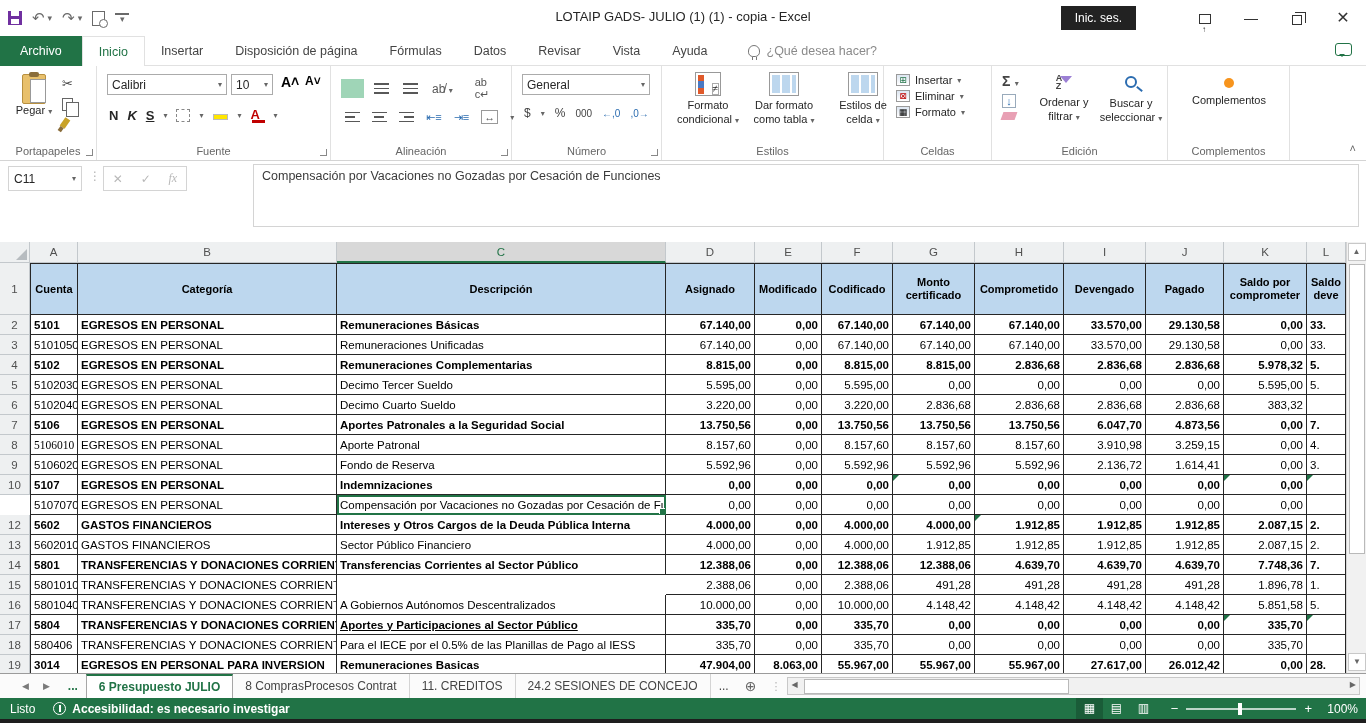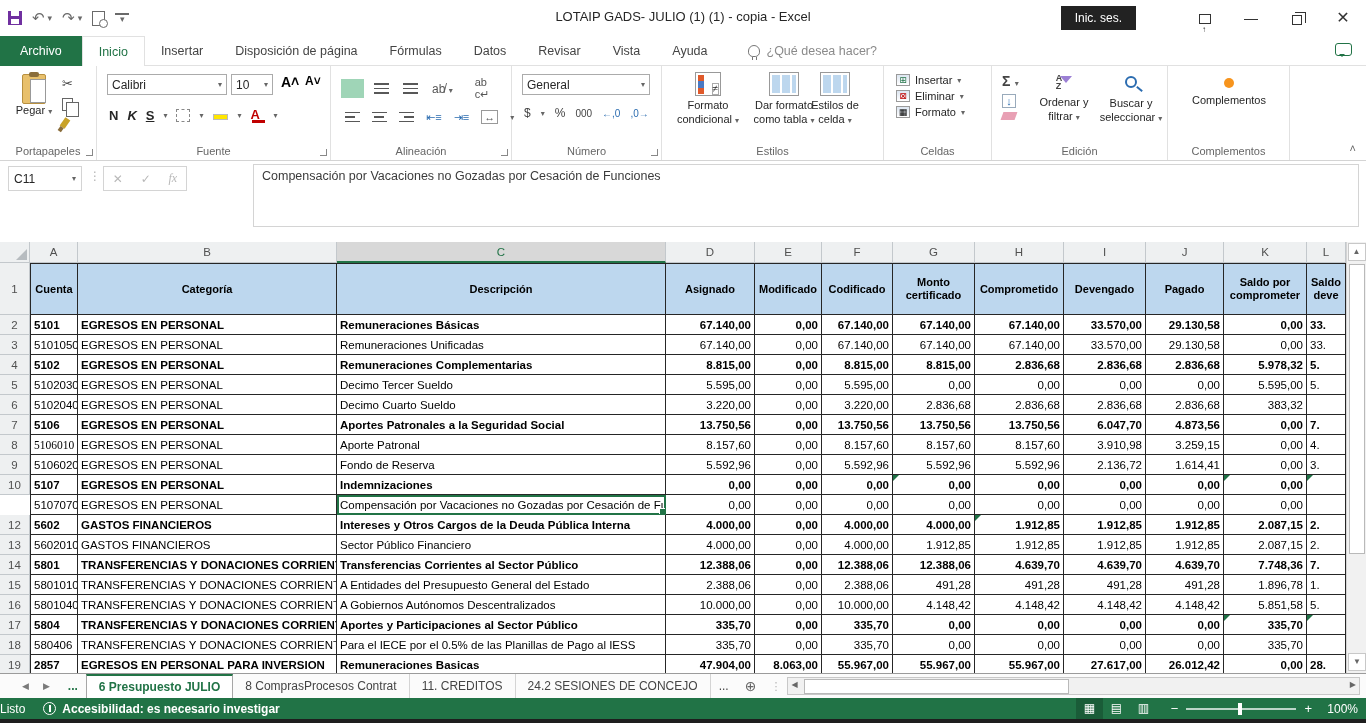--- a/index.html
+++ b/index.html
@@ -136,21 +136,21 @@
   .stab.active { background:#fff; color:#217346; font-weight:bold; border:1px solid #a6a6a6; border-top:2px solid #217346; border-bottom:none; }
   .tdots { display:flex; align-items:center; padding:0 8px; color:#217346; font-weight:bold; }
   .newsheet { display:flex; align-items:center; padding:0 8px; color:#666; font-size:14px; }
   .tsep { display:flex; align-items:center; color:#b5b5b5; padding:0 6px; font-size:11px; }
   #hscroll { position:relative; flex:1; margin:3px 6px 3px 0; background:#f1f1f1; border:1px solid #c8c8c8; }
   #hthumb { position:absolute; left:16px; top:1px; height:15px; width:265px; background:#fff; border:1px solid #b9b9b9; }
   .hs-arrow { position:absolute; top:2px; font-size:8px; color:#666; }
 
   
   #statusbar { position:absolute; left:0; top:698px; width:1366px; height:21px; background:#217346; color:#fff; font-size:12px; display:flex; align-items:center; }
-  #status-left { display:flex; align-items:center; gap:18px; }
+  #status-left { display:flex; align-items:center; gap:18px; padding-left:10px; }
   .acc-ic { width:13px; height:13px; border:1.5px solid #fff; border-radius:50%; position:relative; display:inline-block; }
   .acc-ic::after { content:''; position:absolute; left:4.5px; top:2px; width:2px; height:7px; background:#fff; }
   #status-right { margin-left:auto; display:flex; align-items:center; gap:0; padding-right:8px; }
   .viewbtn { width:27px; height:21px; text-align:center; line-height:21px; font-size:12px; color:#fff; }
   .viewbtn.sel { background:#1a5c38; }
   #zoomctl { display:flex; align-items:center; gap:8px; margin-left:14px; }
   #zoomtrack { position:relative; width:110px; height:2px; background:#bcd5c8; }
   #zoomthumb { position:absolute; left:52px; top:-5px; width:4px; height:12px; background:#fff; }
   #zoomout,#zoomin { font-size:13px; color:#fff; }
   #zoomlabel { width:38px; text-align:right; }
@@ -306,21 +306,21 @@
 
     <div class="rgroup" style="left:662px;width:222px;">
       <div class="bigbtn" style="left:10px;width:72px;">
         <div class="fc-ic"></div>
         <span>Formato condicional</span> <span class="car">▾</span>
       </div>
       <div class="bigbtn" style="left:86px;width:72px;">
         <div class="grid-ic"></div>
         <span>Dar formato como tabla</span> <span class="car">▾</span>
       </div>
-      <div class="bigbtn" style="left:144px;width:58px;">
+      <div class="bigbtn" style="left:172px;width:58px;">
         <div class="grid-ic"></div>
         <span>Estilos de celda</span> <span class="car">▾</span>
       </div>
       <div class="glabel">Estilos</div>
     </div>
 
     <div class="rgroup" style="left:884px;width:108px;">
       <div style="position:absolute;left:12px;top:8px;">
         <div class="cellrow">
           <span class="mini-ic" style="color:#217346;">⊞</span>
@@ -576,21 +576,20 @@
         <div class="cell num b" style="grid-area: 15 / 7;">12.388,06</div>
         <div class="cell num b" style="grid-area: 15 / 8;">12.388,06</div>
         <div class="cell num b" style="grid-area: 15 / 9;">4.639,70</div>
         <div class="cell num b" style="grid-area: 15 / 10;">4.639,70</div>
         <div class="cell num b" style="grid-area: 15 / 11;">4.639,70</div>
         <div class="cell num b" style="grid-area: 15 / 12;">7.748,36</div>
         <div class="cell numL b" style="grid-area: 15 / 13;">7.</div>
         <div class="rh" style="grid-area: 16 / 1;">15</div>
         <div class="cell colA txt" style="grid-area: 16 / 2;">5801010</div>
         <div class="cell txt" style="grid-area: 16 / 3;">TRANSFERENCIAS Y DONACIONES CORRIENTES</div>
-        <div class="cell txt" style="grid-area: 16 / 4;">A Entidades del Presupuesto General del Estado</div>
         <div class="cell num" style="grid-area: 16 / 5;">2.388,06</div>
         <div class="cell num" style="grid-area: 16 / 6;">0,00</div>
         <div class="cell num" style="grid-area: 16 / 7;">2.388,06</div>
         <div class="cell num" style="grid-area: 16 / 8;">491,28</div>
         <div class="cell num" style="grid-area: 16 / 9;">491,28</div>
         <div class="cell num" style="grid-area: 16 / 10;">491,28</div>
         <div class="cell num" style="grid-area: 16 / 11;">491,28</div>
         <div class="cell num" style="grid-area: 16 / 12;">1.896,78</div>
         <div class="cell numL" style="grid-area: 16 / 13;">1.</div>
         <div class="rh" style="grid-area: 17 / 1;">16</div>
@@ -602,21 +601,21 @@
         <div class="cell num" style="grid-area: 17 / 7;">10.000,00</div>
         <div class="cell num" style="grid-area: 17 / 8;">4.148,42</div>
         <div class="cell num" style="grid-area: 17 / 9;">4.148,42</div>
         <div class="cell num" style="grid-area: 17 / 10;">4.148,42</div>
         <div class="cell num" style="grid-area: 17 / 11;">4.148,42</div>
         <div class="cell num" style="grid-area: 17 / 12;">5.851,58</div>
         <div class="cell numL" style="grid-area: 17 / 13;">5.</div>
         <div class="rh" style="grid-area: 18 / 1;">17</div>
         <div class="cell colA txt b" style="grid-area: 18 / 2;">5804</div>
         <div class="cell txt b" style="grid-area: 18 / 3;">TRANSFERENCIAS Y DONACIONES CORRIENTES</div>
-        <div class="cell txt b" style="grid-area: 18 / 4;">Aportes y Participaciones al Sector Público</div>
+        <div class="cell txt b" style="grid-area: 18 / 4; text-decoration: underline;">Aportes y Participaciones al Sector Público</div>
         <div class="cell num b" style="grid-area: 18 / 5;">335,70</div>
         <div class="cell num b" style="grid-area: 18 / 6;">0,00</div>
         <div class="cell num b" style="grid-area: 18 / 7;">335,70</div>
         <div class="cell num b" style="grid-area: 18 / 8;">0,00</div>
         <div class="cell num b" style="grid-area: 18 / 9;">0,00</div>
         <div class="cell num b" style="grid-area: 18 / 10;">0,00</div>
         <div class="cell num b" style="grid-area: 18 / 11;">0,00</div>
         <div class="cell num b flag" style="grid-area: 18 / 12;">335,70</div>
         <div class="cell numL b flag" style="grid-area: 18 / 13;"></div>
         <div class="rh" style="grid-area: 19 / 1;">18</div>
@@ -626,21 +625,21 @@
         <div class="cell num" style="grid-area: 19 / 5;">335,70</div>
         <div class="cell num" style="grid-area: 19 / 6;">0,00</div>
         <div class="cell num" style="grid-area: 19 / 7;">335,70</div>
         <div class="cell num" style="grid-area: 19 / 8;">0,00</div>
         <div class="cell num" style="grid-area: 19 / 9;">0,00</div>
         <div class="cell num" style="grid-area: 19 / 10;">0,00</div>
         <div class="cell num" style="grid-area: 19 / 11;">0,00</div>
         <div class="cell num" style="grid-area: 19 / 12;">335,70</div>
         <div class="cell numL" style="grid-area: 19 / 13;"></div>
         <div class="rh" style="grid-area: 20 / 1;">19</div>
-        <div class="cell colA txt b" style="grid-area: 20 / 2;">2857</div>
+        <div class="cell colA txt b" style="grid-area: 20 / 2;">3014</div>
         <div class="cell txt b" style="grid-area: 20 / 3;">EGRESOS EN PERSONAL PARA INVERSION</div>
         <div class="cell txt b" style="grid-area: 20 / 4;">Remuneraciones Basicas</div>
         <div class="cell num b" style="grid-area: 20 / 5;">47.904,00</div>
         <div class="cell num b" style="grid-area: 20 / 6;">8.063,00</div>
         <div class="cell num b" style="grid-area: 20 / 7;">55.967,00</div>
         <div class="cell num b" style="grid-area: 20 / 8;">55.967,00</div>
         <div class="cell num b" style="grid-area: 20 / 9;">55.967,00</div>
         <div class="cell num b" style="grid-area: 20 / 10;">27.617,00</div>
         <div class="cell num b" style="grid-area: 20 / 11;">26.012,42</div>
         <div class="cell num b" style="grid-area: 20 / 12;">0,00</div>

